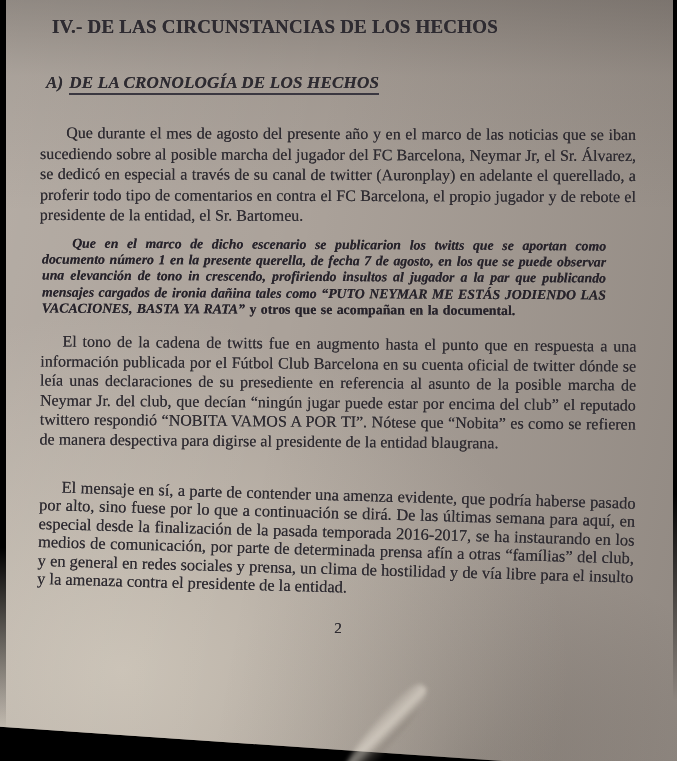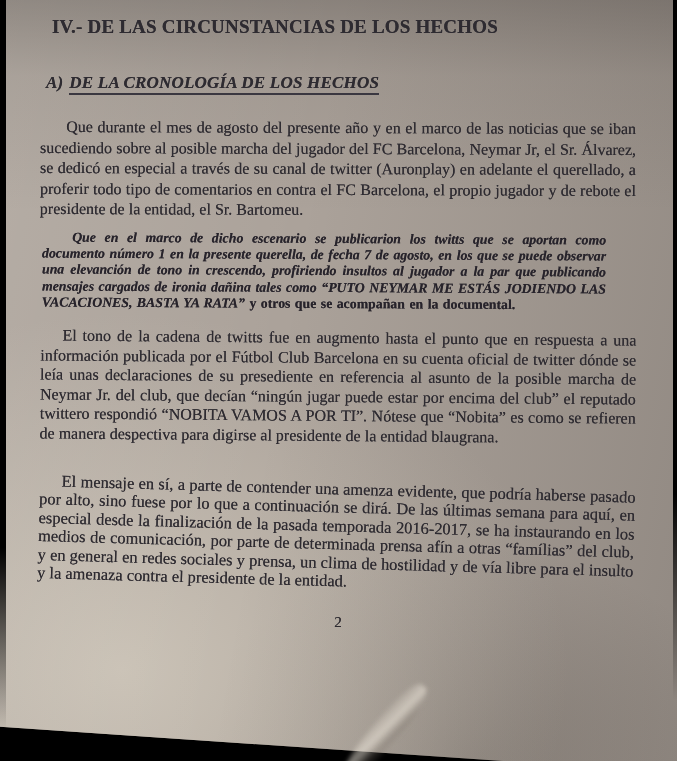--- a/index.html
+++ b/index.html
@@ -40,21 +40,21 @@
     padding:14px 41px 0 40px;
     color:#2e2b31;
     text-shadow:0 0 0.6px rgba(46,43,49,0.85);
   }
   h1{
     margin:0 0 32px 12px;
     font-size:19px;line-height:25px;font-weight:700;
     letter-spacing:0.2px;
   }
   h2{
-    margin:0 0 24px 6px;
+    margin:0 0 30px 6px;
     font-size:17px;line-height:23px;font-weight:700;font-style:italic;
     letter-spacing:0.2px;
   }
   h2 .h2-prefix{margin-right:0.35em;}
   h2 .h2-underline{border-bottom:2px solid #3a3740;padding-bottom:1px;}
   p{
     margin:0;
     text-align:justify;
     hyphens:none;
   }

